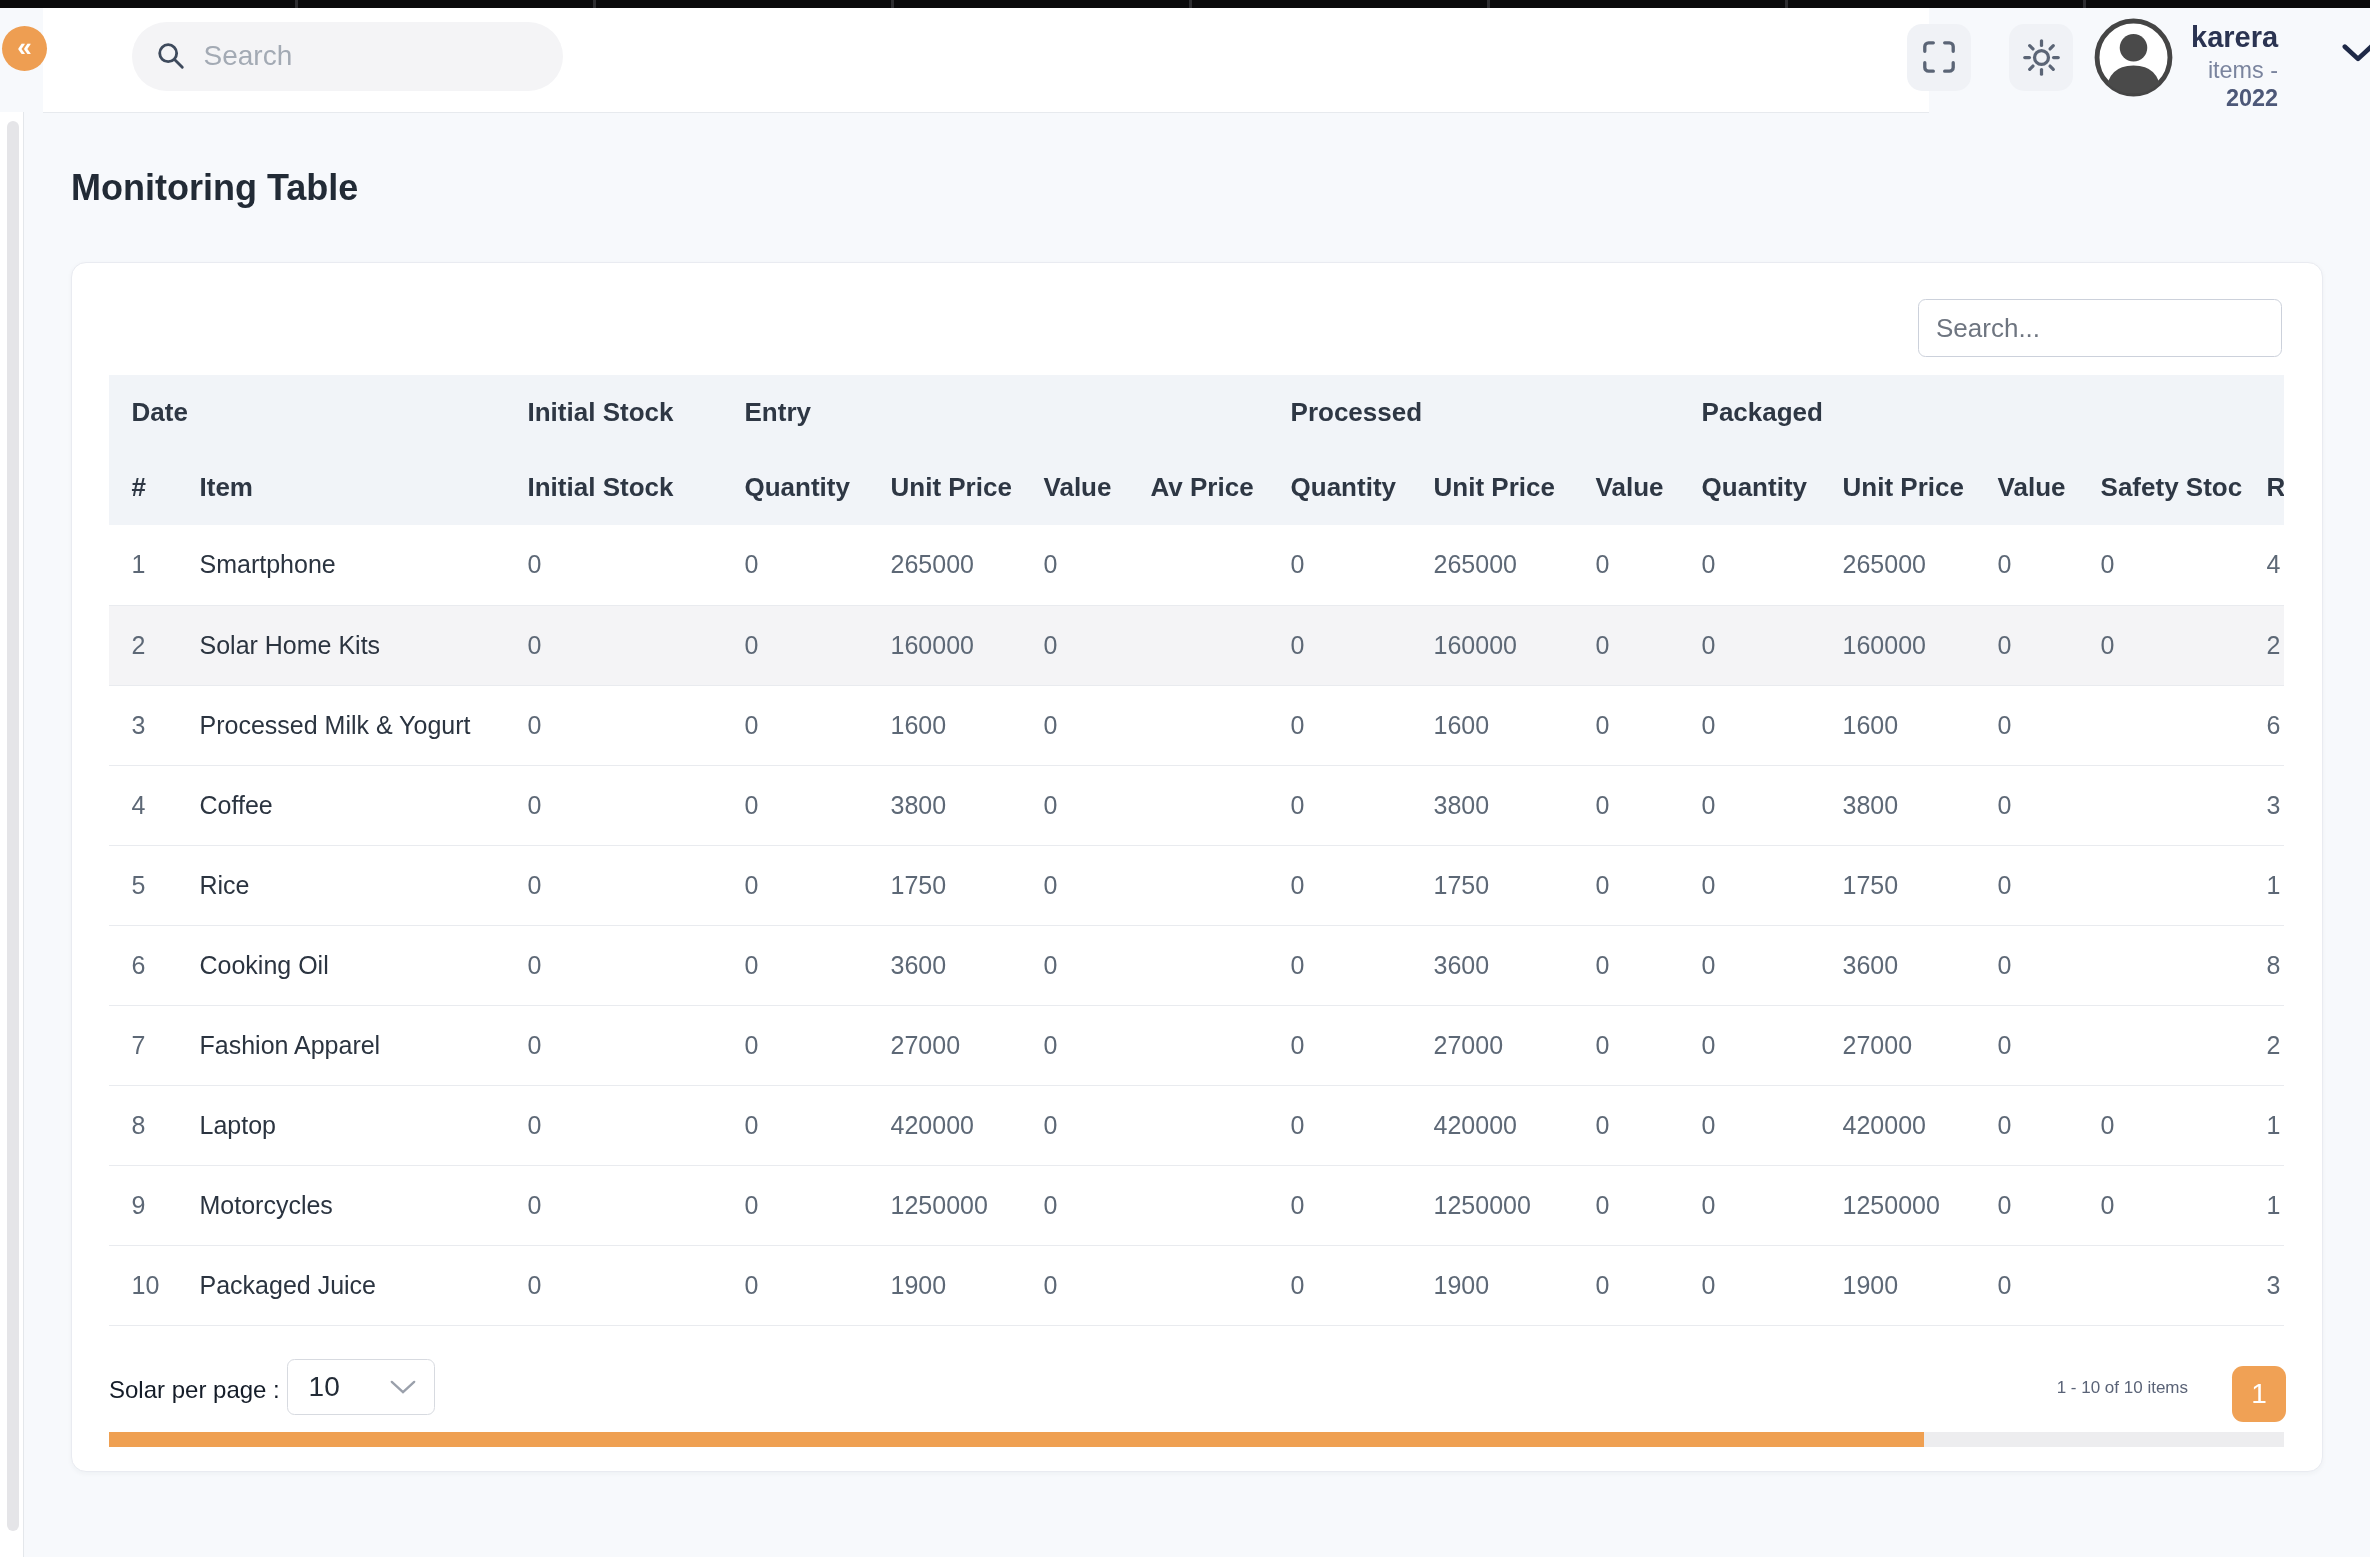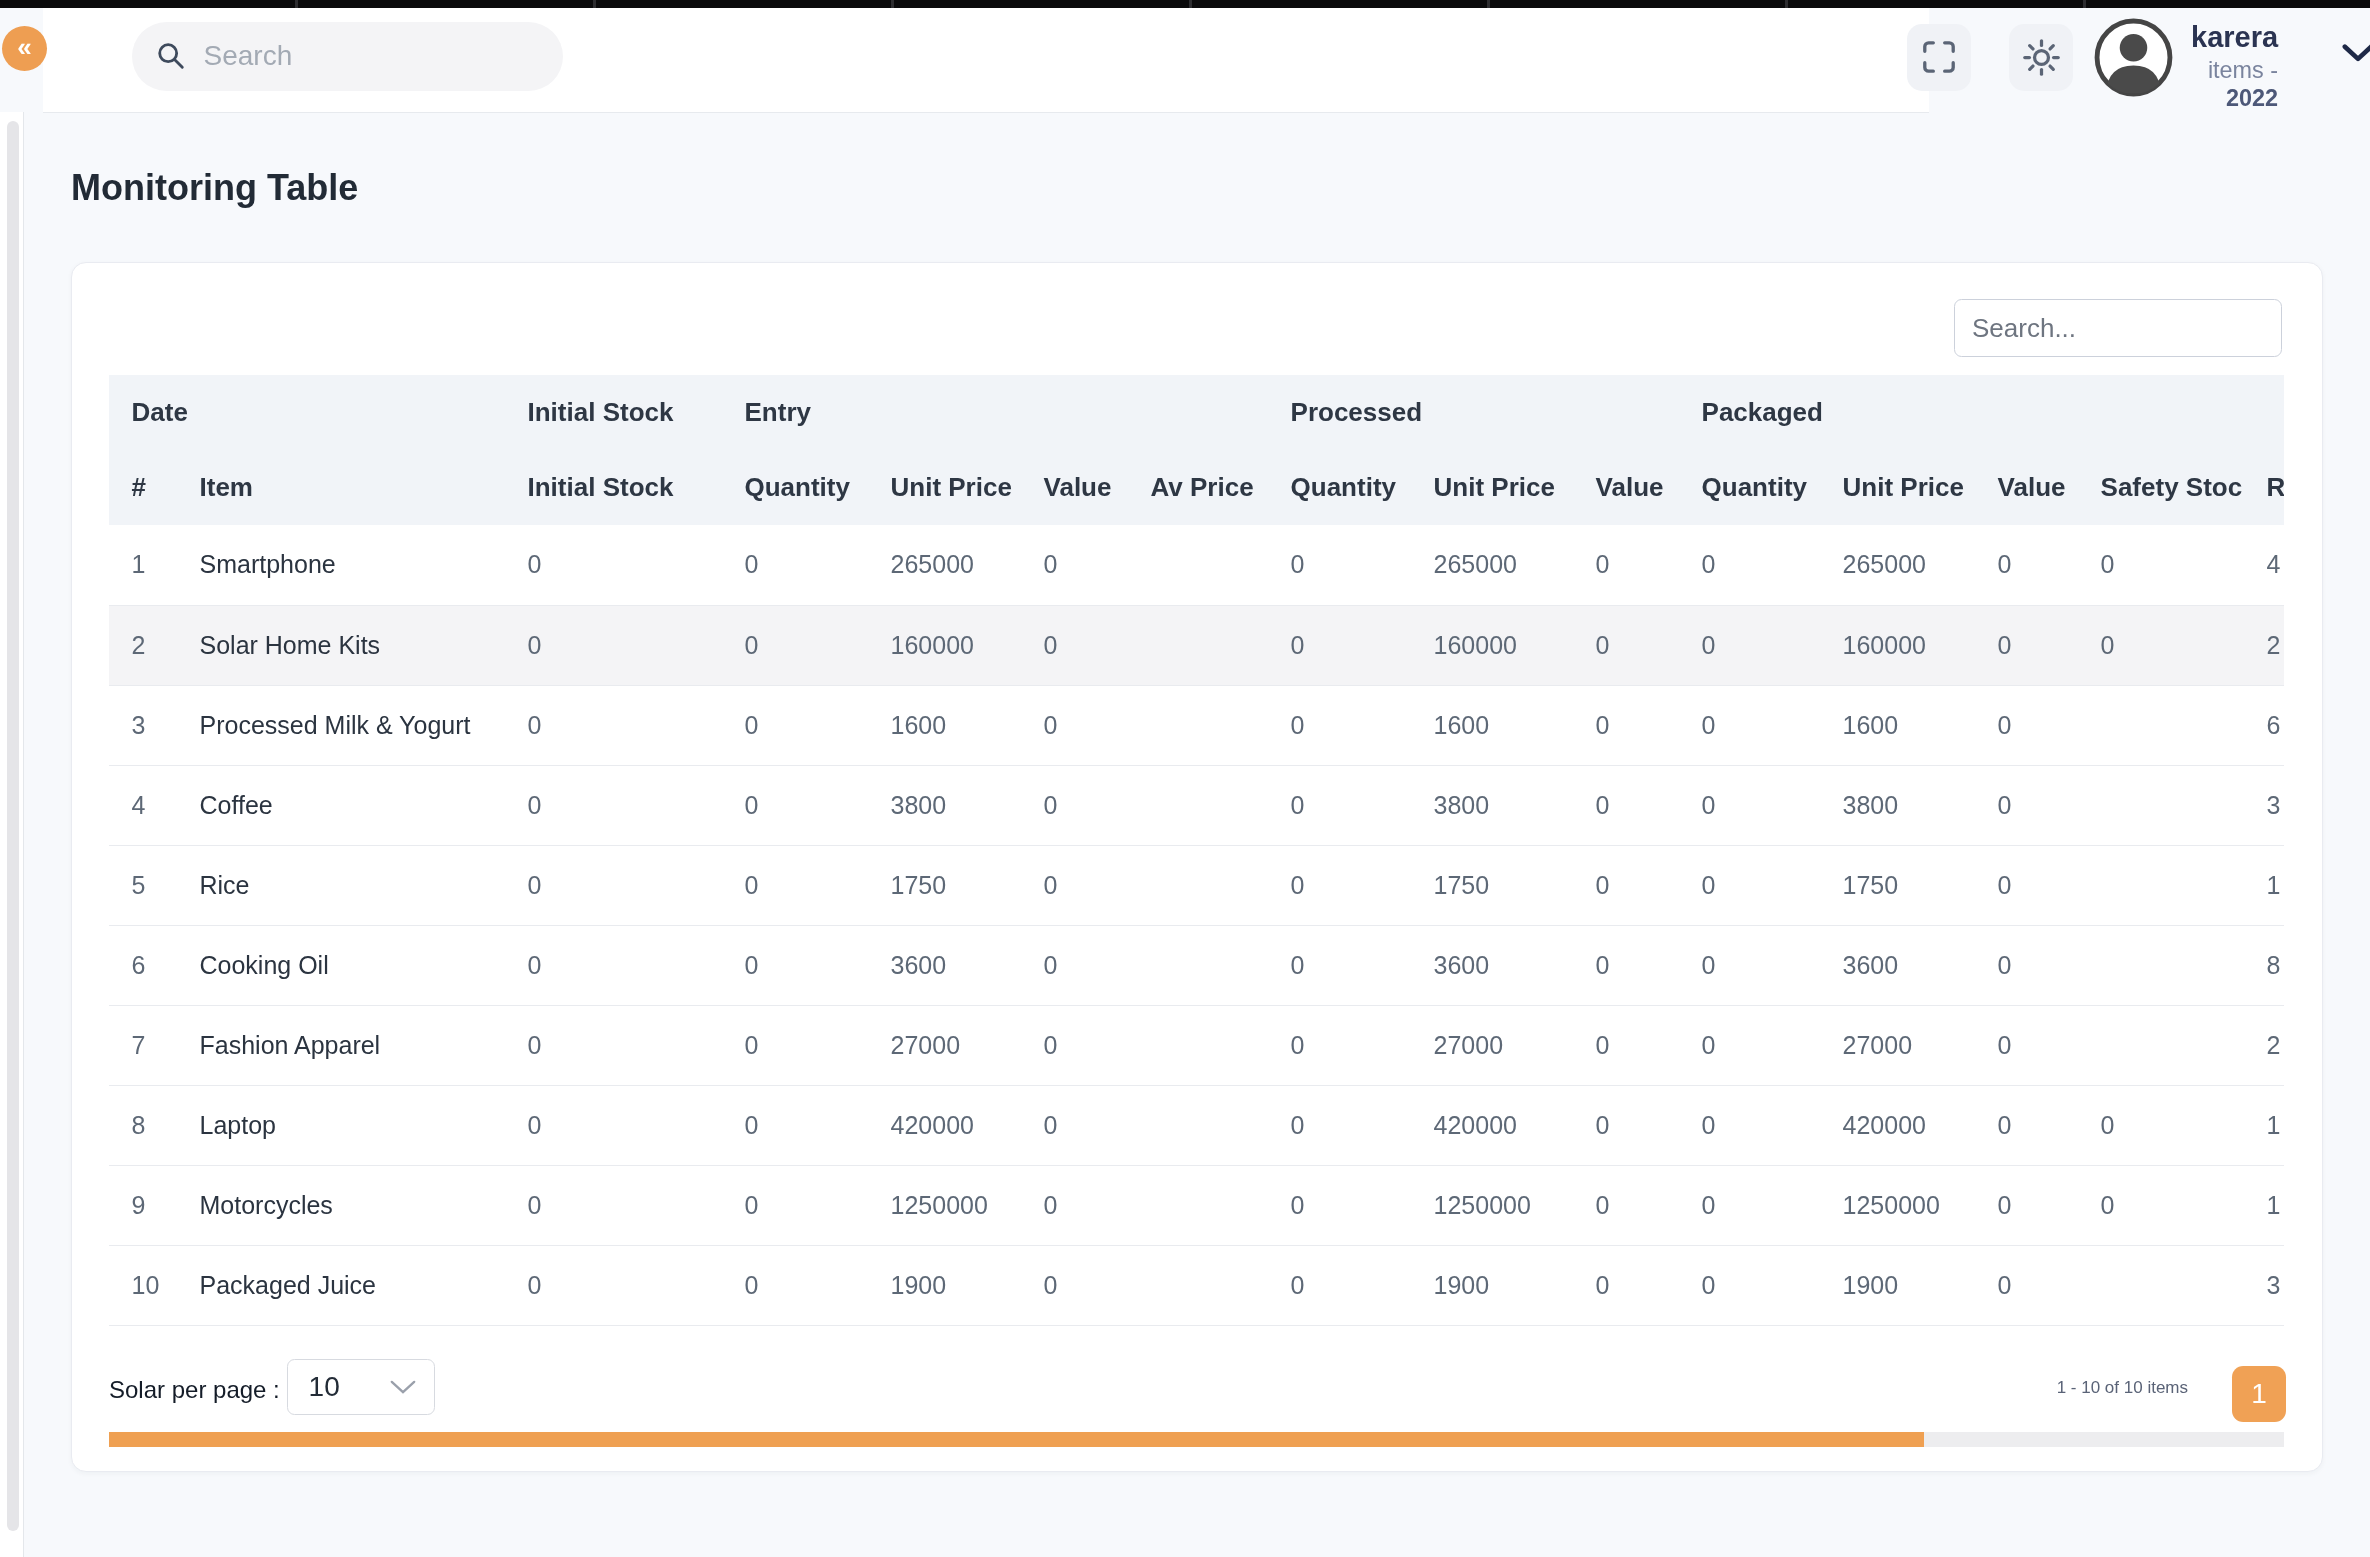--- a/index.html
+++ b/index.html
@@ -65,21 +65,21 @@
   .page-title {
     position:absolute; left:71px; top:167px;
     font-size:36px; font-weight:bold; color:#222b36;
   }
   .card {
     position:absolute; left:71px; top:262px; width:2252px; height:1210px;
     background:#ffffff; border:0.9px solid #e9ebf1; border-radius:15px;
     box-shadow:0 1.9px 5.6px rgba(30,40,60,0.04);
   }
   .table-search {
-    position:absolute; right:40px; top:36px; width:328px; height:58px;
+    position:absolute; right:40px; top:36px; width:364px; height:58px;
     border:1.9px solid #ccd1db; border-radius:7.5px; background:#fff;
     font-size:26px; color:#333a46; padding:0 17px; outline:none;
     font-family:"Liberation Sans", sans-serif;
   }
   .table-search::placeholder { color:#6e7580; }
   .table-wrap {
     position:absolute; left:37px; top:112px; width:2175px; overflow:hidden;
   }
   table { border-collapse:collapse; table-layout:fixed; width:2310px; }
   thead th {

